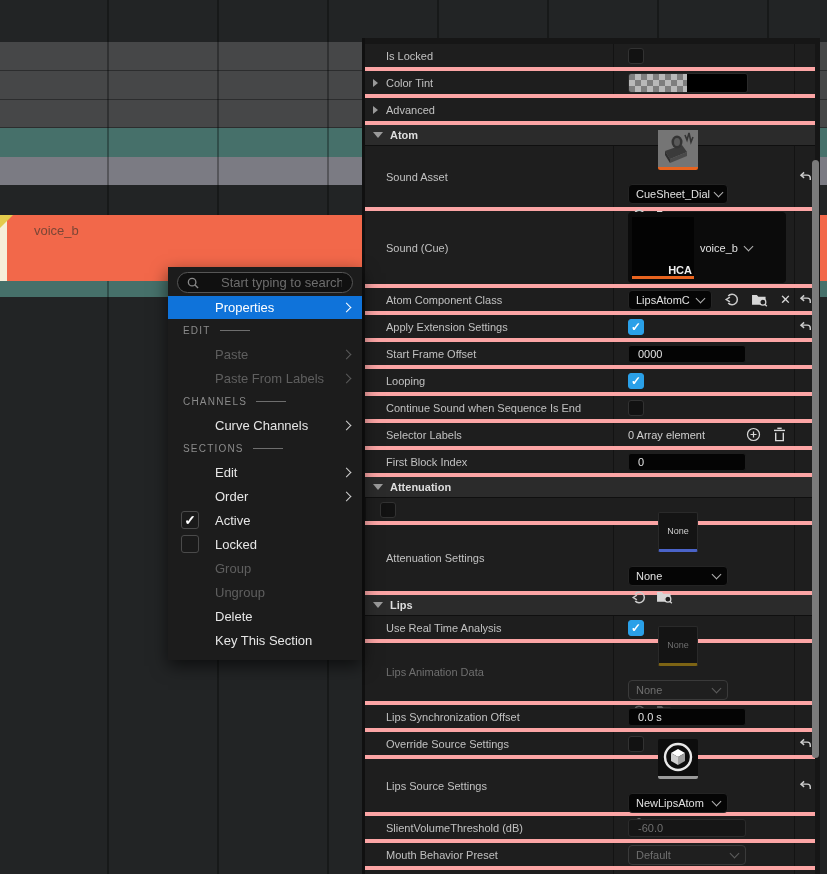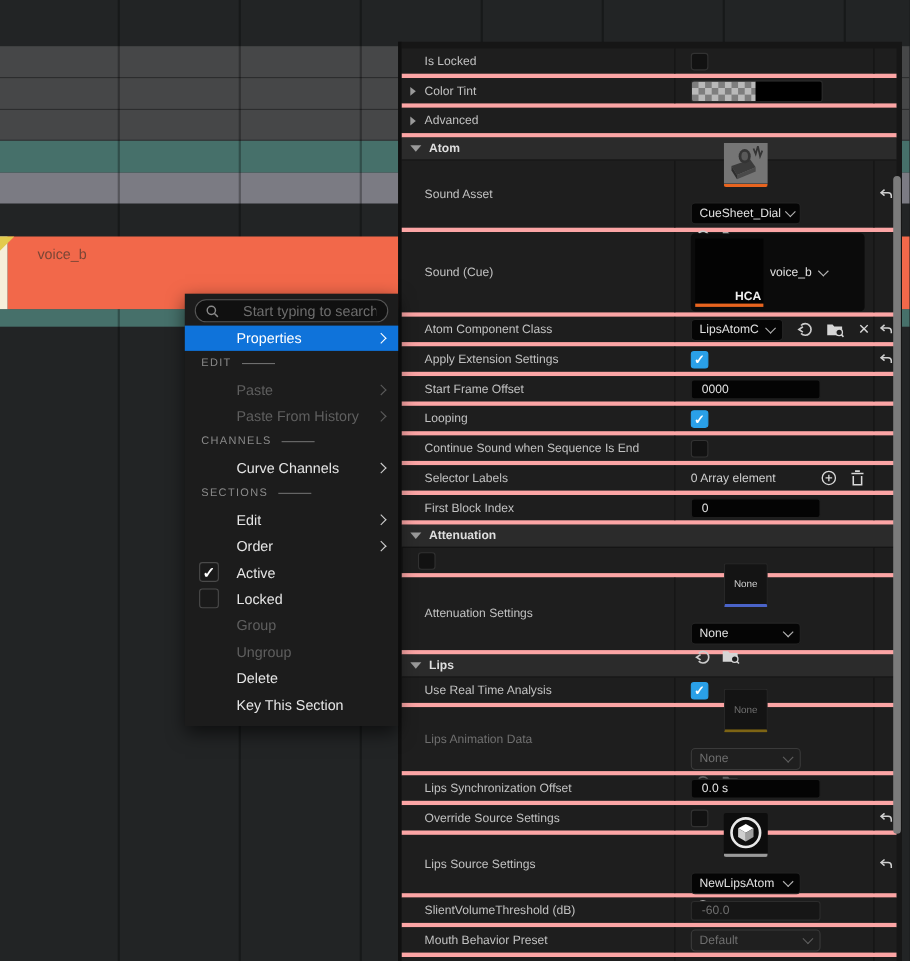--- a/index.html
+++ b/index.html
@@ -491,21 +491,21 @@
   <div class="msec">
     <span>EDIT</span>
       <span class="rule"></span>
   </div>
 
   <div class="mi disabled">
     <span>Paste</span>
     <span class="chev-r"></span>
   </div>
   <div class="mi disabled">
-    <span>Paste From History</span>
+    <span>Paste From Labels</span>
     <span class="chev-r"></span>
   </div>
 
   <div class="msec">
     <span>CHANNELS</span>
       <span class="rule"></span>
   </div>
 
   <div class="mi">
     <span>Curve Channels</span>

